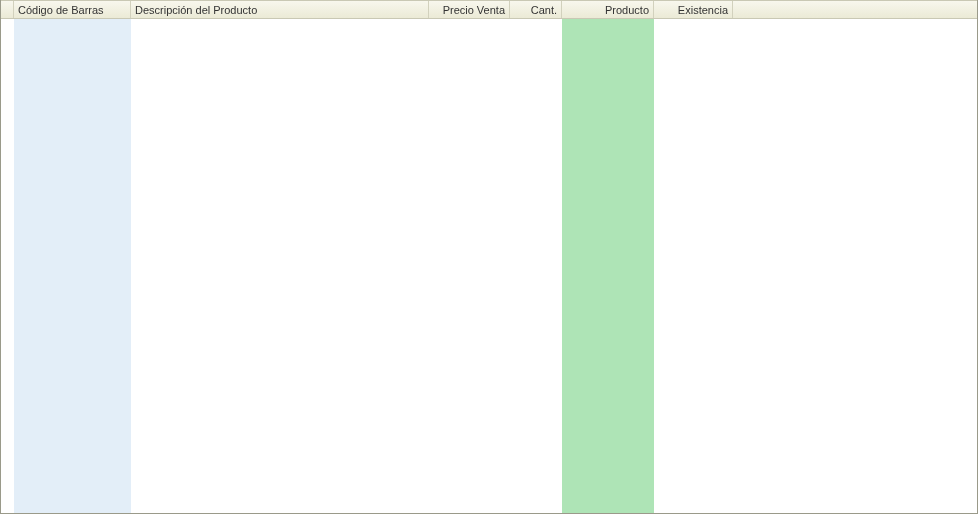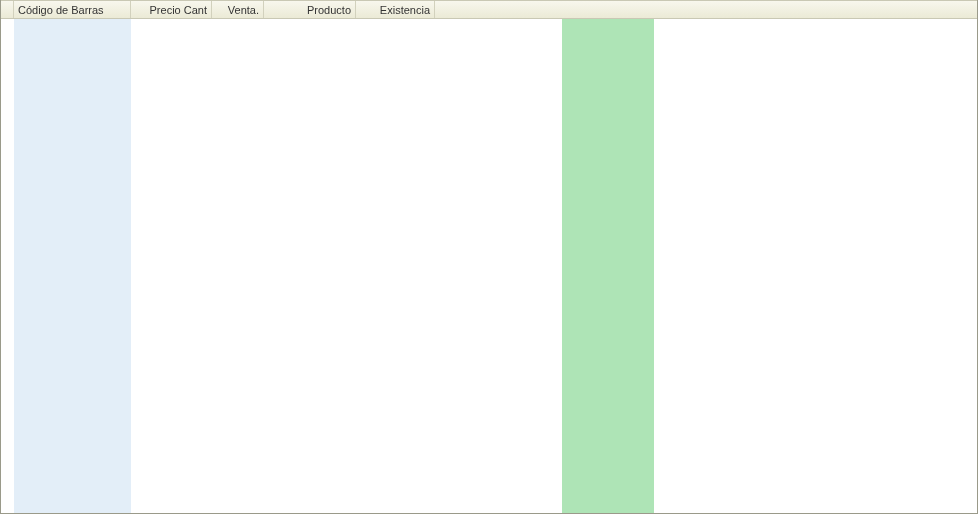--- a/index.html
+++ b/index.html
@@ -101,22 +101,23 @@
     .h-exist   { width: 79px; justify-content: flex-end; }
     .h-fill    { flex: 1; border-right: none; }
   </style>
 </head>
 <body>
 
 <div class="grid-container">
   <div class="grid-header">
     <div class="grid-header-cell first-gutter"></div>
     <div class="grid-header-cell h-barcode">Código de Barras</div>
-    <div class="grid-header-cell h-price">Precio Cant</div>
-    <div class="grid-header-cell h-qty">Venta.</div>
+    <div class="grid-header-cell h-desc">Descripción del Producto</div>
+    <div class="grid-header-cell h-price">Precio Venta</div>
+    <div class="grid-header-cell h-qty">Cant.</div>
     <div class="grid-header-cell h-importe">Producto</div>
     <div class="grid-header-cell h-exist">Existencia</div>
     <div class="grid-header-cell h-fill"></div>
   </div>
   <div class="grid-body">
     <div class="grid-body-col col-gutter"></div>
     <div class="grid-body-col col-barcode"></div>
     <div class="grid-body-col col-desc"></div>
     <div class="grid-body-col col-price"></div>
     <div class="grid-body-col col-qty"></div>

